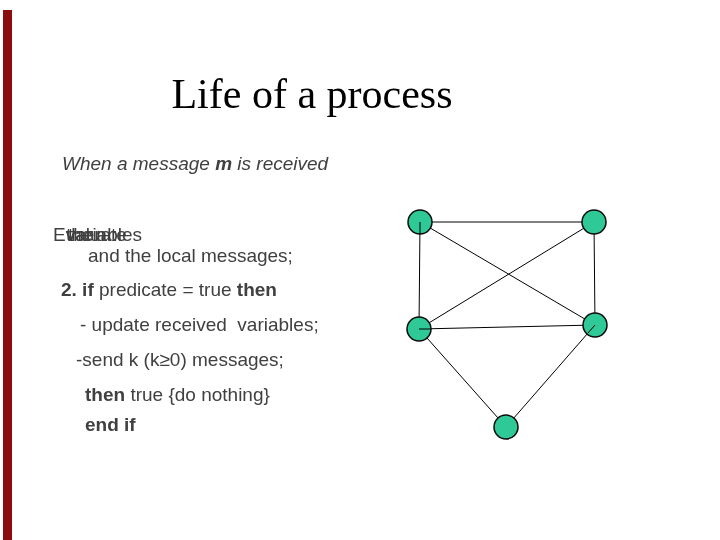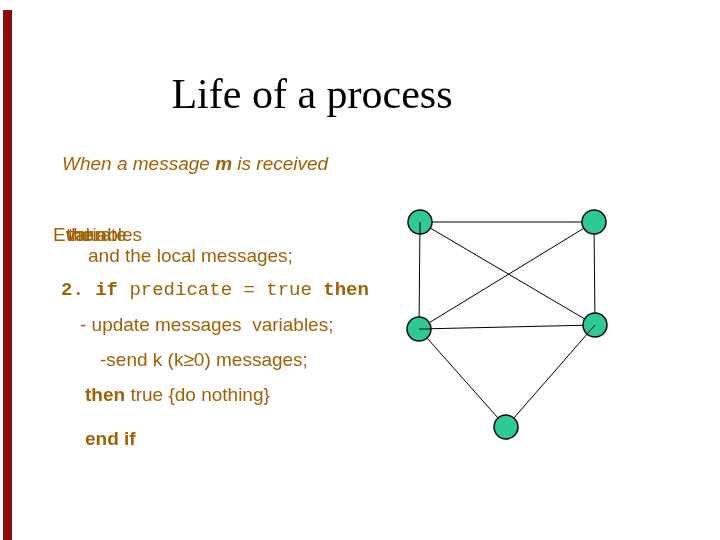--- a/index.html
+++ b/index.html
@@ -26,33 +26,33 @@
     font-weight: normal;
     margin: 0;
     letter-spacing: 0px;
     color: #000;
   }
   .line {
     position: absolute;
     font-size: 19px;
     line-height: 22px;
     white-space: pre;
-    color: #a16207;
+    color: #404040;
   }
   .italic { font-style: italic; }
   .b { font-weight: bold; }
   .bi { font-weight: bold; font-style: italic; }
   #when-line   { left: 62px;  top: 153px; }
   #overlap-line{ left: 53px;  top: 224px; width: 130px; height: 22px; }
   #and-line    { left: 88px;  top: 245px; }
-  #if-line     { left: 61px;  top: 279px; font-family: Liberation Mono, monospace; }
+  #if-line     { left: 61px;  top: 279px; }
   #update-line { left: 80px;  top: 314px; }
-  #send-line   { left: 76px;  top: 349px; margin-left: 24px; }
+  #send-line   { left: 76px;  top: 349px; }
   #else-line   { left: 85px;  top: 384px; }
-  #end-line    { left: 85px;  top: 428px; }
+  #end-line    { left: 85px;  top: 414px; }
   .ow { position: absolute; top: 0; }
   .ow0 { left: 0px; }
   .ow1 { left: 13px; }
   .ow2 { left: 13px; }
   .ow3 { left: 15px; }
   #graph-svg {
     position: absolute;
     left: 0; top: 0;
     width: 720px; height: 540px;
   }
@@ -70,21 +70,21 @@
   <span class="ow ow0">Evaluate</span>
   <span class="ow ow1">the</span>
   <span class="ow ow2">variables</span>
   <span class="ow ow3">then</span>
 </div>
 
 <div class="line" id="and-line">and the local messages;</div>
 
 <div class="line" id="if-line"><span class="b">2. if</span><span> predicate = true </span><span class="b">then</span></div>
 
-<div class="line" id="update-line">- update messages  variables;</div>
+<div class="line" id="update-line">- update received  variables;</div>
 
 <div class="line" id="send-line">-send k (k≥0) messages;</div>
 
 <div class="line" id="else-line"><span class="b">then</span><span> true {do nothing}</span></div>
 
 <div class="line b" id="end-line">end if</div>
 
 <svg id="graph-svg" viewBox="0 0 720 540" xmlns="http://www.w3.org/2000/svg">
     <line x1="420" y1="222" x2="594" y2="222" stroke="#000000" stroke-width="1"></line>
     <line x1="420" y1="222" x2="419" y2="329" stroke="#000000" stroke-width="1"></line>

